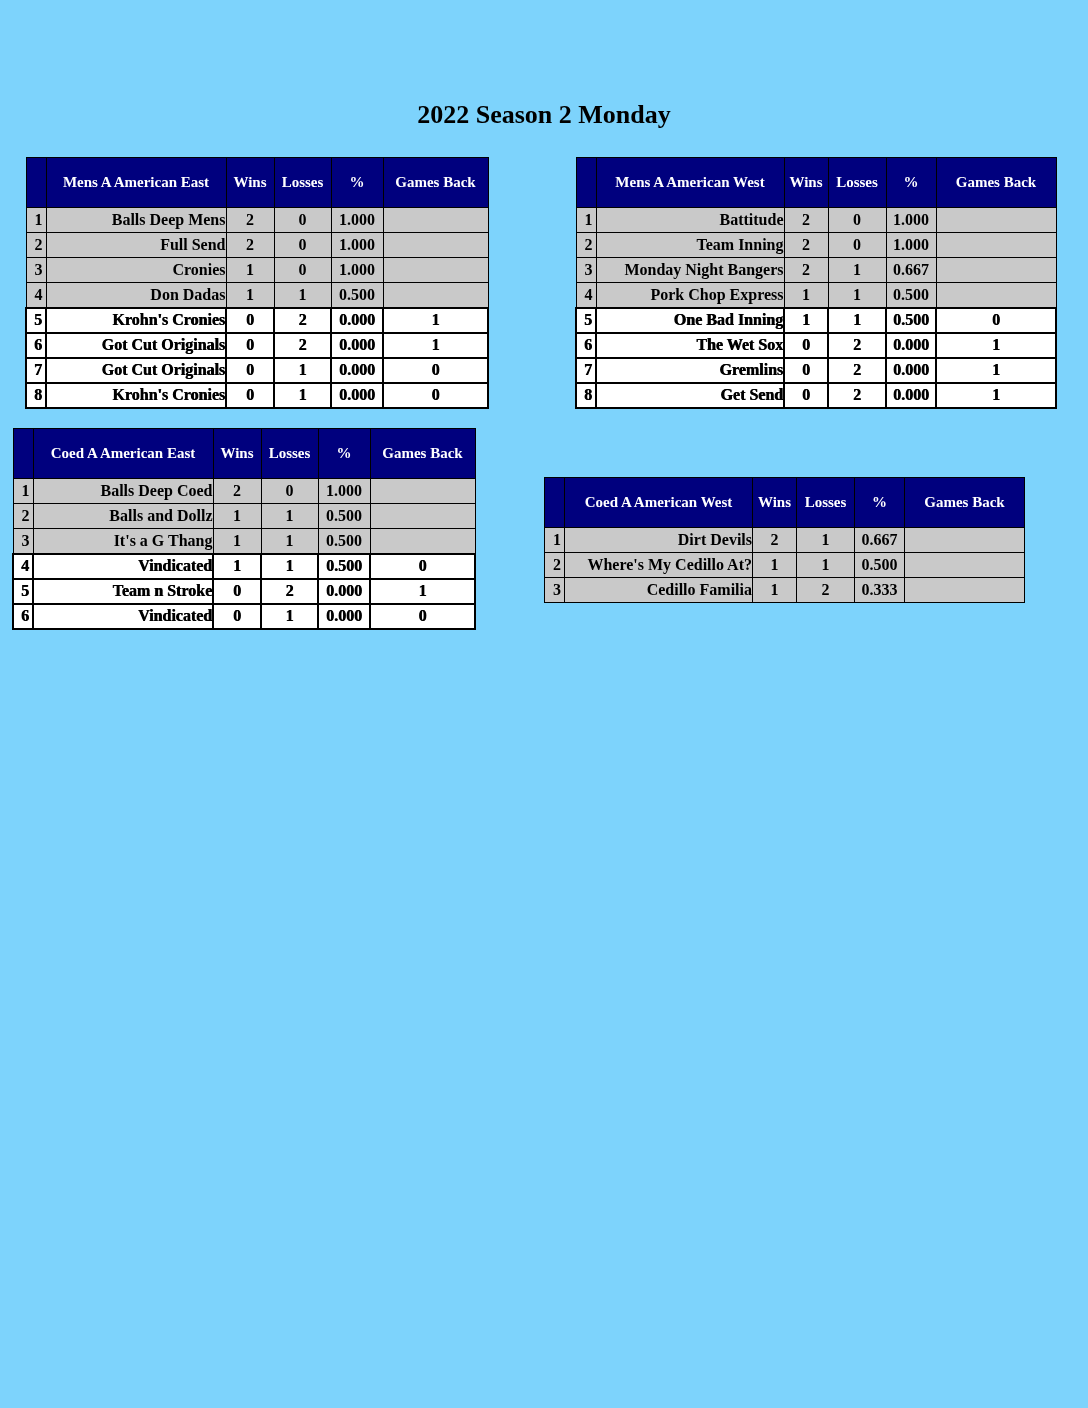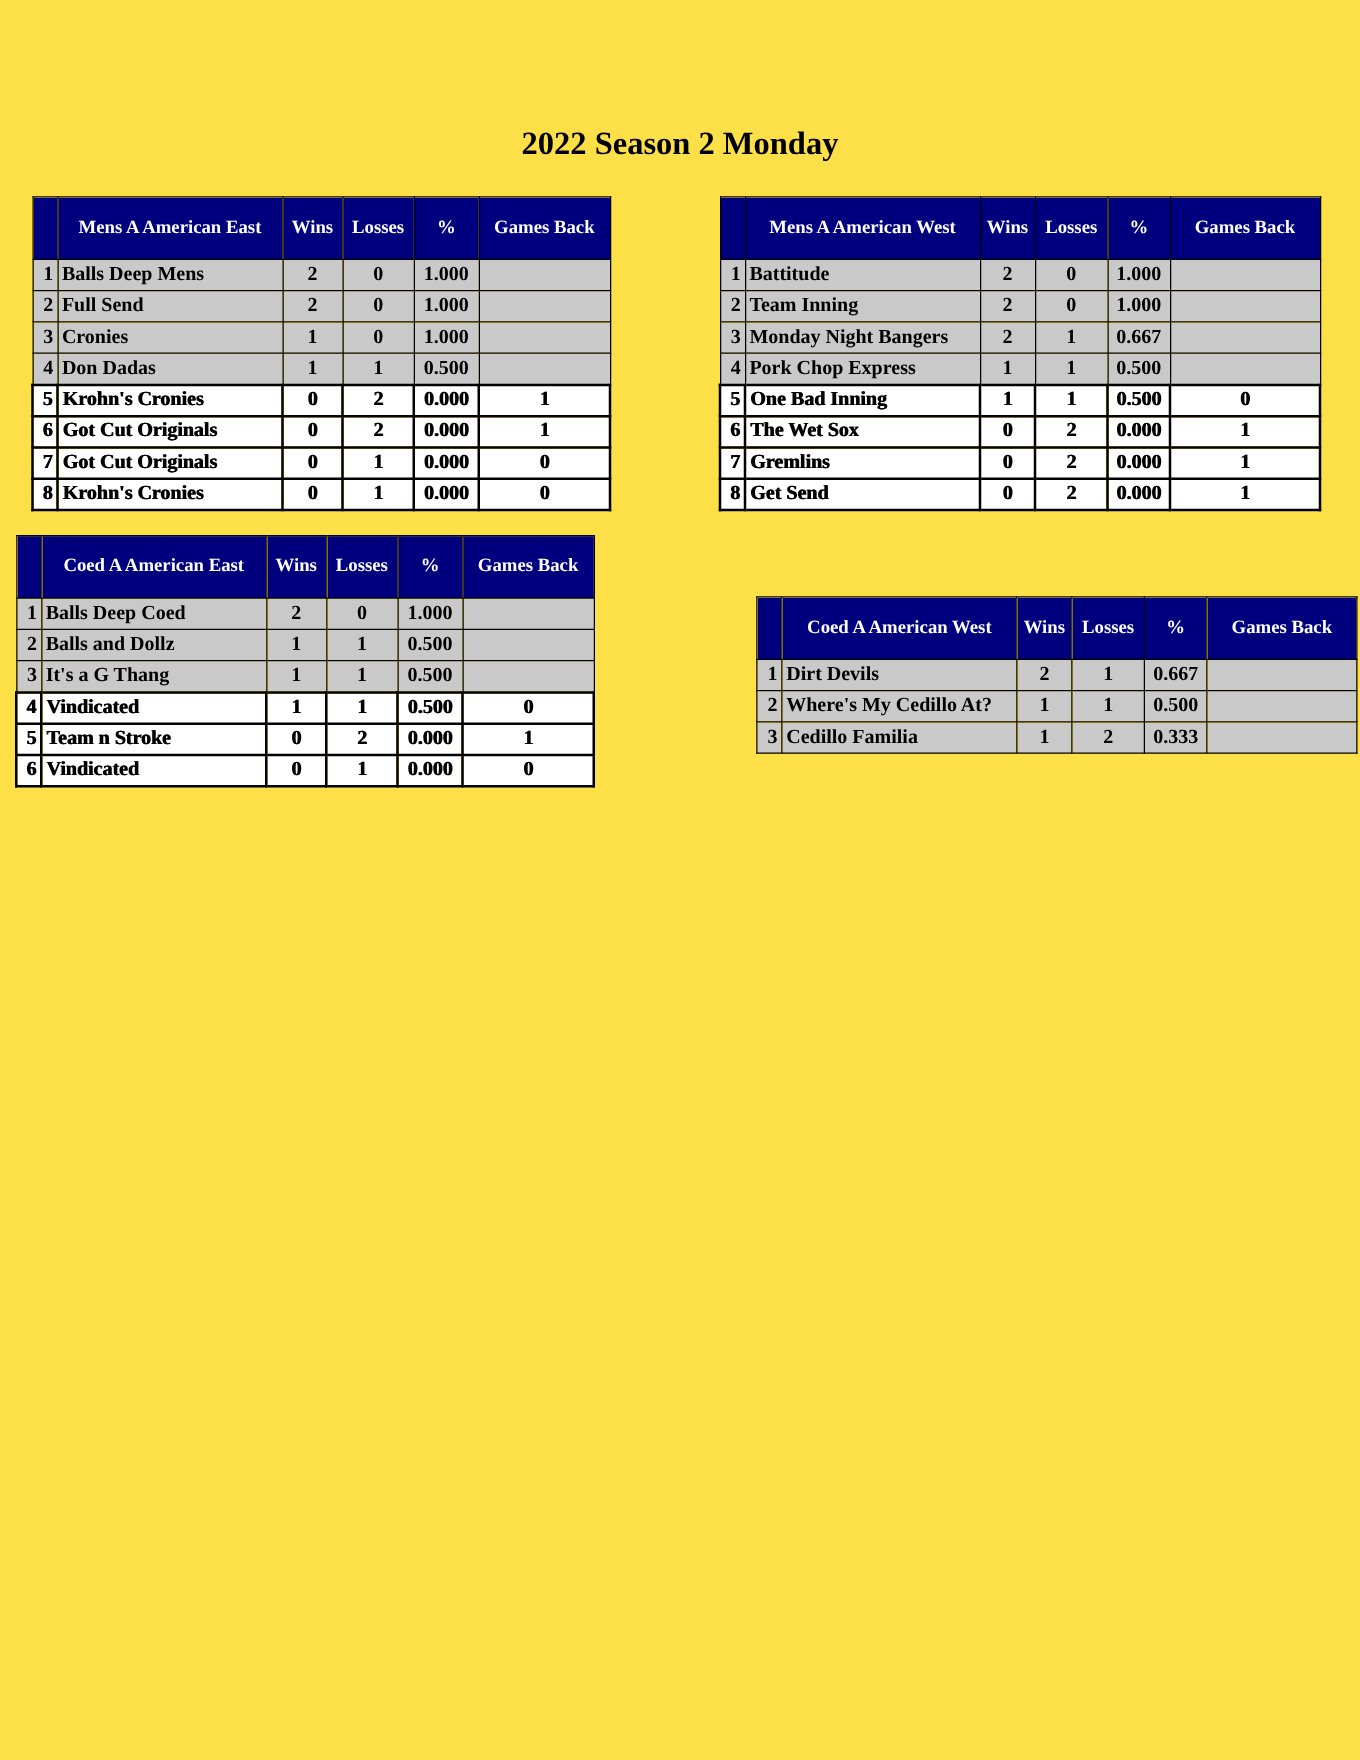--- a/index.html
+++ b/index.html
@@ -1,33 +1,33 @@
 <!DOCTYPE html>
 <html><head>
 <meta charset="utf-8">
 <style>
   * { margin: 0; padding: 0; box-sizing: border-box; }
   html, body { background: #ffffff; }
   body {
     font-family: "Liberation Serif", "DejaVu Serif", serif;
     width: 1088px; height: 1408px; position: relative; overflow: hidden;
   }
-  .page { position: absolute; inset: 0; background: #fde047; }
+  .page { position: absolute; inset: 0; background: #7dd3fc; }
 
   .doc-title {
     position: absolute; left: 0; top: 100px; width: 1088px;
     text-align: center; font-size: 26px; font-weight: 700; color: #000000;
     letter-spacing: 0px;
   }
 
   .tbl-wrap { position: absolute; }
   .tbl-wrap.t1 { left: 25px;  top: 157px; }
   .tbl-wrap.t2 { left: 575px; top: 157px; }
   .tbl-wrap.t3 { left: 12px;  top: 428px; }
-  .tbl-wrap.t4 { left: 605px; top: 477px; }
+  .tbl-wrap.t4 { left: 544px; top: 477px; }
 
   table.standings {
     border-collapse: collapse;
     table-layout: fixed;
     font-family: "Liberation Serif", "DejaVu Serif", serif;
     font-weight: 700;
     font-size: 16px;
     color: #000000;
   }
   table.standings th, table.standings td {
@@ -43,21 +43,21 @@
     padding: 16px 2px;
   }
   table.standings tbody tr { height: 25px; }
   table.standings tbody tr.shaded td { background: #c9c9c9; }
   table.standings tbody tr.plain td {
     background: #ffffff;
     border-width: 2px;
     text-shadow: 0.6px 0 0 #000000;
   }
   td.rank { text-align: right; padding-right: 3px; }
-  td.team { text-align: left; padding-left: 3px; }
+  td.team { text-align: right; padding-left: 3px; }
   td.num  { text-align: center; }
 </style>
 </head>
 <body>
 
 <div class="page">
   <div class="doc-title">2022 Season 2 Monday</div>
 
   <div class="tbl-wrap t1">
       <table class="standings">

